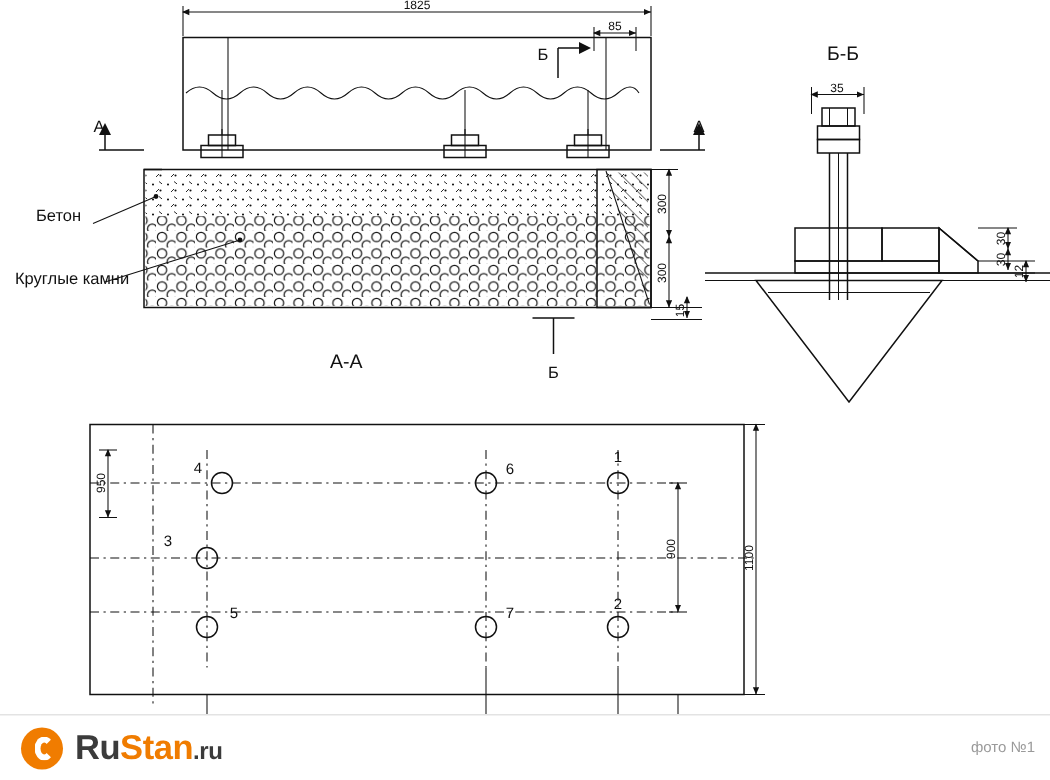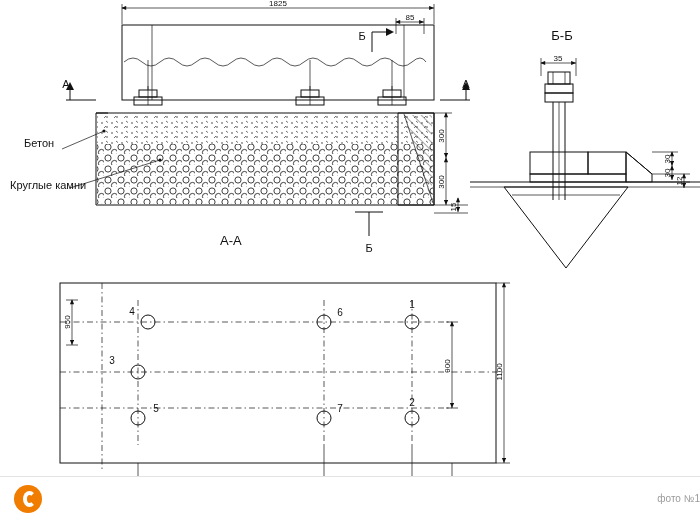--- a/index.html
+++ b/index.html
@@ -32,21 +32,21 @@
   }
   #wm .mark:after{
     content:"";position:absolute;left:9px;top:6px;
     width:13px;height:16px;border:4px solid #ffffff;border-right-color:transparent;
     border-radius:50%;box-sizing:border-box;
   }
   #wm .txt{font-size:23px;font-weight:bold;letter-spacing:-0.3px;}
   #wm .t1{color:#3b3b3b;}
   #wm .t2{color:#f07c00;}
   #wm .t3{color:#3b3b3b;font-size:16px;}
-  #wm .cap{margin-left:auto;font-size:10px;color:#9a9a9a;}
+  #wm .cap{margin-left:auto;margin-right:10px;font-size:10px;color:#9a9a9a;}
 </style>
 </head>
 <body>
 
 <div id="sheet">
 <svg width="700" height="520" viewBox="0 0 700 520">
   <defs>
     <pattern id="dots" width="13" height="11" patternUnits="userSpaceOnUse">
       <circle cx="4" cy="4" r="3.1" fill="none" stroke="#111" stroke-width="0.8"></circle>
       <circle cx="10.5" cy="9.5" r="3.1" fill="none" stroke="#111" stroke-width="0.8"></circle>
@@ -318,14 +318,15 @@
       <line class="ln-thin" x1="60" y1="496" x2="60" y2="508"></line>
       <line class="ln-thin" x1="496" y1="496" x2="496" y2="508"></line>
       <text class="lbl-sm" x="278" y="500" text-anchor="middle">2200</text>
     </g>
   </g>
 </svg>
 </div>
 
 <div id="wm">
   <div class="mark"></div>
+  <div class="txt"><span class="t1">Ru</span><span class="t2">Stan</span><span class="t3">.ru</span></div>
   <div class="cap">фото №1</div>
 </div>
 
 </body></html>

